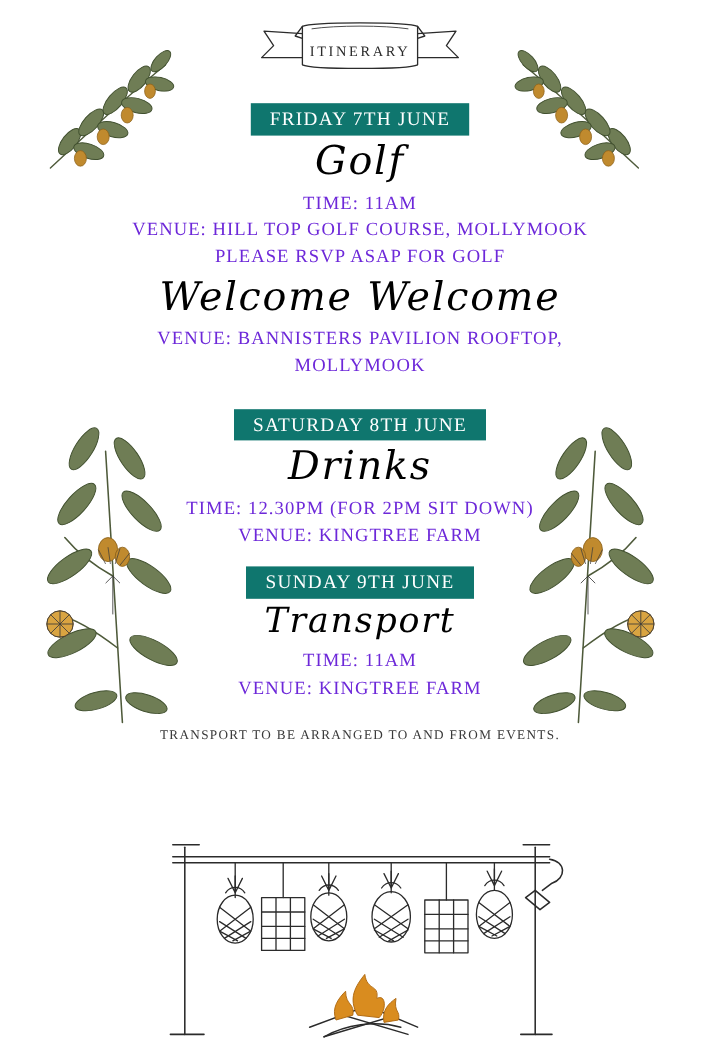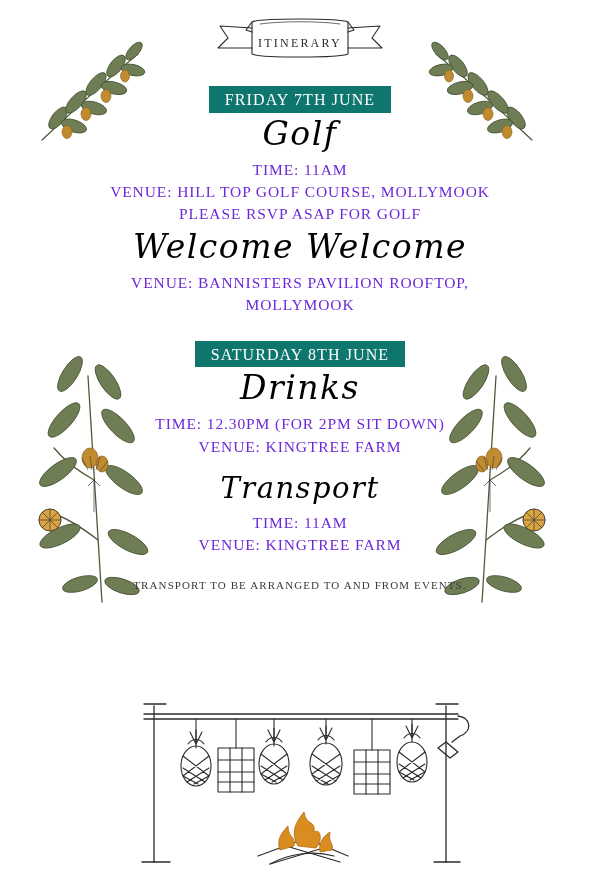--- a/index.html
+++ b/index.html
@@ -279,20 +279,23 @@
     <div class="block">
       <div class="daybar-wrap">
         <span class="daybar">SATURDAY 8TH JUNE</span>
       </div>
       <div class="script">Drinks</div>
       <div class="detail">TIME: 12.30PM (FOR 2PM SIT DOWN)</div>
       <div class="detail">VENUE: KINGTREE FARM</div>
     </div>
 
     <div class="block">
+      <div class="daybar-wrap">
+        <span class="daybar">SUNDAY 9TH JUNE</span>
+      </div>
       <div class="script small">Transport</div>
       <div class="detail">TIME: 11AM</div>
       <div class="detail">VENUE: KINGTREE FARM</div>
     </div>
 
     <div class="transport">Transport to be arranged to and from events.</div>
   </div>
 
   <div class="bbq">
     <svg width="360" height="190" viewBox="0 0 360 190">

